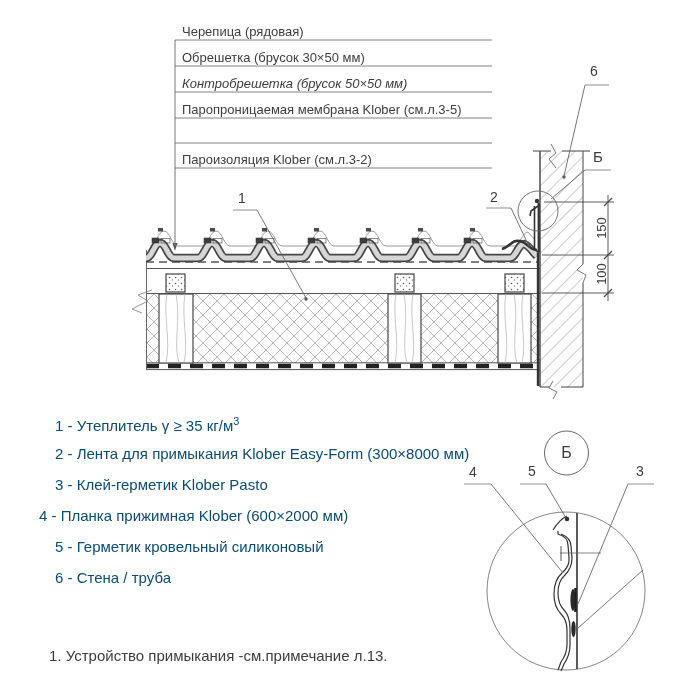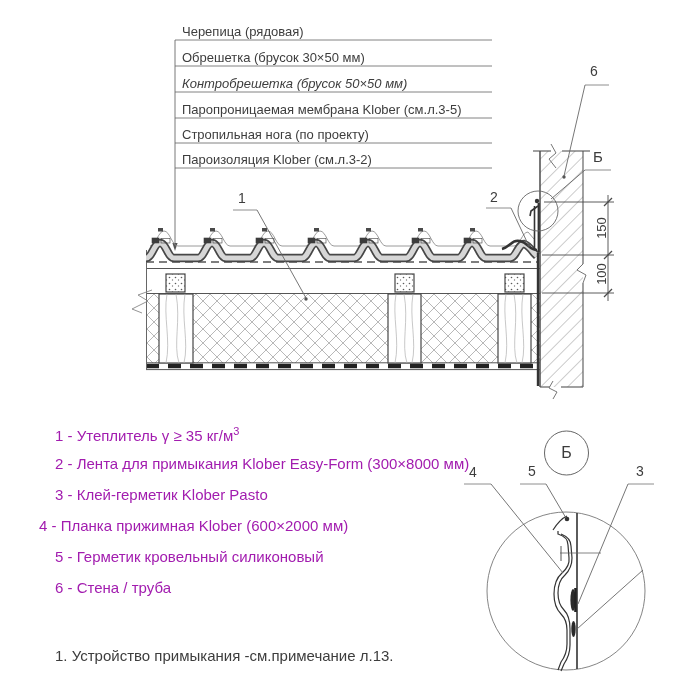--- a/index.html
+++ b/index.html
@@ -5,21 +5,21 @@
   html,body{margin:0;padding:0;background:#fff;}
   #sheet{position:relative;width:700px;height:700px;background:#fff;overflow:hidden;
          font-family:"Liberation Sans",sans-serif;color:#3c3c3c;}
   #sheet svg{position:absolute;left:0;top:0;}
   .txt{position:absolute;white-space:nowrap;line-height:1.1;}
   .layer-label{font-size:13px;color:#3d3d3d;}
   .callout{font-size:14px;color:#3d3d3d;}
   .callout-b{font-size:15px;color:#3d3d3d;}
   .dim{position:absolute;width:44px;height:14px;font-size:13px;text-align:center;
        transform:rotate(-90deg);transform-origin:center;color:#3d3d3d;}
-  .legend-item{font-size:15px;color:#a21caf;margin-top:10px;}
+  .legend-item{font-size:15px;color:#0c4a6e;}
   .legend-item sup{font-size:11px;}
   .note{font-size:15px;color:#3d3d3d;}
   .bubble{font-size:16px;text-align:center;width:24px;}
 </style>
 </head>
 <body>
 
 <div id="sheet">
 
 <svg width="700" height="700" viewBox="0 0 700 700">
@@ -186,21 +186,20 @@
       <line x1="628" y1="484" x2="578" y2="604"></line>
       <line x1="643" y1="570" x2="577" y2="629"></line>
     </g>
   </g>
 </svg>
 
 <div class="txt layer-label" style="left:182px;top:25px;">Черепица (рядовая)</div>
 <div class="txt layer-label" style="left:182px;top:51px;">Обрешетка (брусок 30×50 мм)</div>
 <div class="txt layer-label" style="left:182px;top:77px;font-style:italic;">Контробрешетка (брусок 50×50 мм)</div>
 <div class="txt layer-label" style="left:182px;top:103px;">Паропроницаемая мембрана Klober (см.л.3-5)</div>
-<div class="txt layer-label" style="left:182px;top:128px;">Стропильная нога (по проекту)</div>
 <div class="txt layer-label" style="left:182px;top:153px;">Пароизоляция Klober (см.л.3-2)</div>
 
 <div class="txt callout" style="left:238px;top:191px;">1</div>
 <div class="txt callout" style="left:490px;top:190px;">2</div>
 <div class="txt callout" style="left:590px;top:64px;">6</div>
 <div class="txt callout-b" style="left:593px;top:149px;">Б</div>
 
 <div class="dim" style="left:579px;top:221px;">150</div>
 <div class="dim" style="left:579px;top:267px;">100</div>
 
@@ -209,15 +208,15 @@
 <div class="txt callout" style="left:528px;top:464px;">5</div>
 <div class="txt callout" style="left:636px;top:464px;">3</div>
 
 <div class="txt legend-item" style="left:55px;top:415px;"><span>1 - Утеплитель γ ≥ 35 кг/м</span><sup>3</sup></div>
 <div class="txt legend-item" style="left:55px;top:446px;">2 - Лента для примыкания Klober Easy-Form (300×8000 мм)</div>
 <div class="txt legend-item" style="left:55px;top:477px;">3 - Клей-герметик Klober  Pasto</div>
 <div class="txt legend-item" style="left:39px;top:508px;">4 - Планка прижимная Klober (600×2000 мм)</div>
 <div class="txt legend-item" style="left:55px;top:539px;">5 - Герметик кровельный силиконовый</div>
 <div class="txt legend-item" style="left:55px;top:570px;">6 - Стена / труба</div>
 
-<div class="txt note" style="left:55px;top:648px;">1. Устройство примыкания -см.примечание л.13.</div>
+<div class="txt note" style="left:49px;top:648px;">1. Устройство примыкания -см.примечание л.13.</div>
 
 </div>
 
 </body></html>

